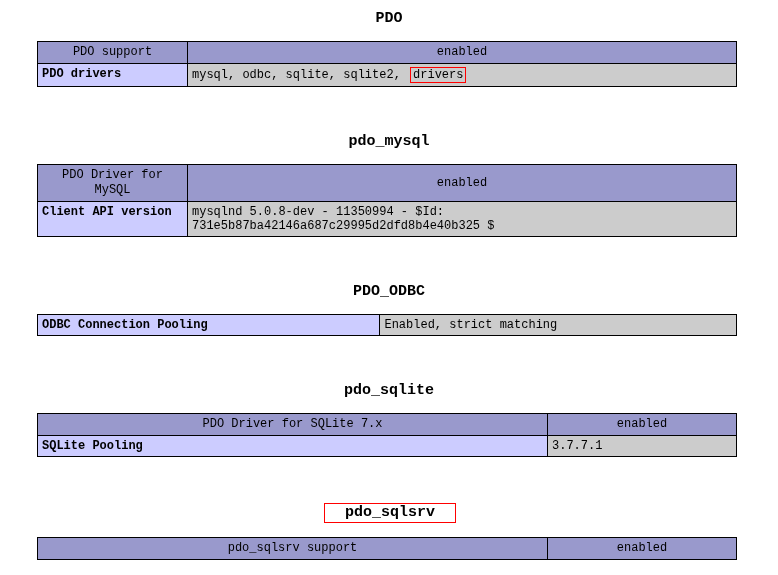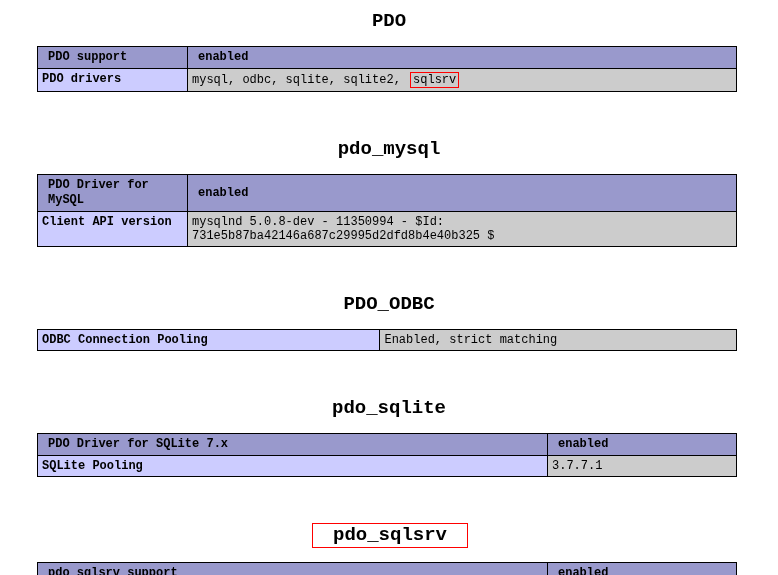--- a/index.html
+++ b/index.html
@@ -8,35 +8,35 @@
     padding: 0;
     font-family: "Courier New", monospace;
     font-size: 12px;
     background: #ffffff;
     color: #000000;
     width: 778px;
   }
   .section-title {
     text-align: center;
     font-weight: bold;
-    font-size: 19px;
+    font-size: 15px;
     margin-top: 10px;
     margin-bottom: 14px;
   }
   table {
     border-collapse: collapse;
     margin-left: 37px;
     width: 700px;
     margin-bottom: 6px;
   }
   th {
     background: #9999cc;
     border: 1px solid #000000;
-    font-weight: bold;
-    text-align: left;
+    font-weight: normal;
+    text-align: center;
     padding: 3px 10px;
     vertical-align: middle;
     line-height: 1.25;
   }
   td.label {
     background: #ccccff;
     border: 1px solid #000000;
     font-weight: bold;
     padding: 3px 4px;
     vertical-align: top;
@@ -67,21 +67,21 @@
 <div class="section-title">PDO</div>
 <table>
   <tbody>
       <tr>
     <th style="width:150px;">PDO support</th>
     <th>enabled</th>
   </tr>
   <tr>
     <td class="label">PDO drivers</td>
     <td class="value">
-      <span>mysql, odbc, sqlite, sqlite2, </span><span class="highlight-box">sqlsrv</span>
+      <span>mysql, odbc, sqlite, sqlite2, </span><span class="highlight-box">drivers</span>
     </td>
   </tr>
 </tbody>
   </table>
 
 <div class="gap"></div>
 
 <div class="section-title">pdo_mysql</div>
 <table>
   <tbody>

